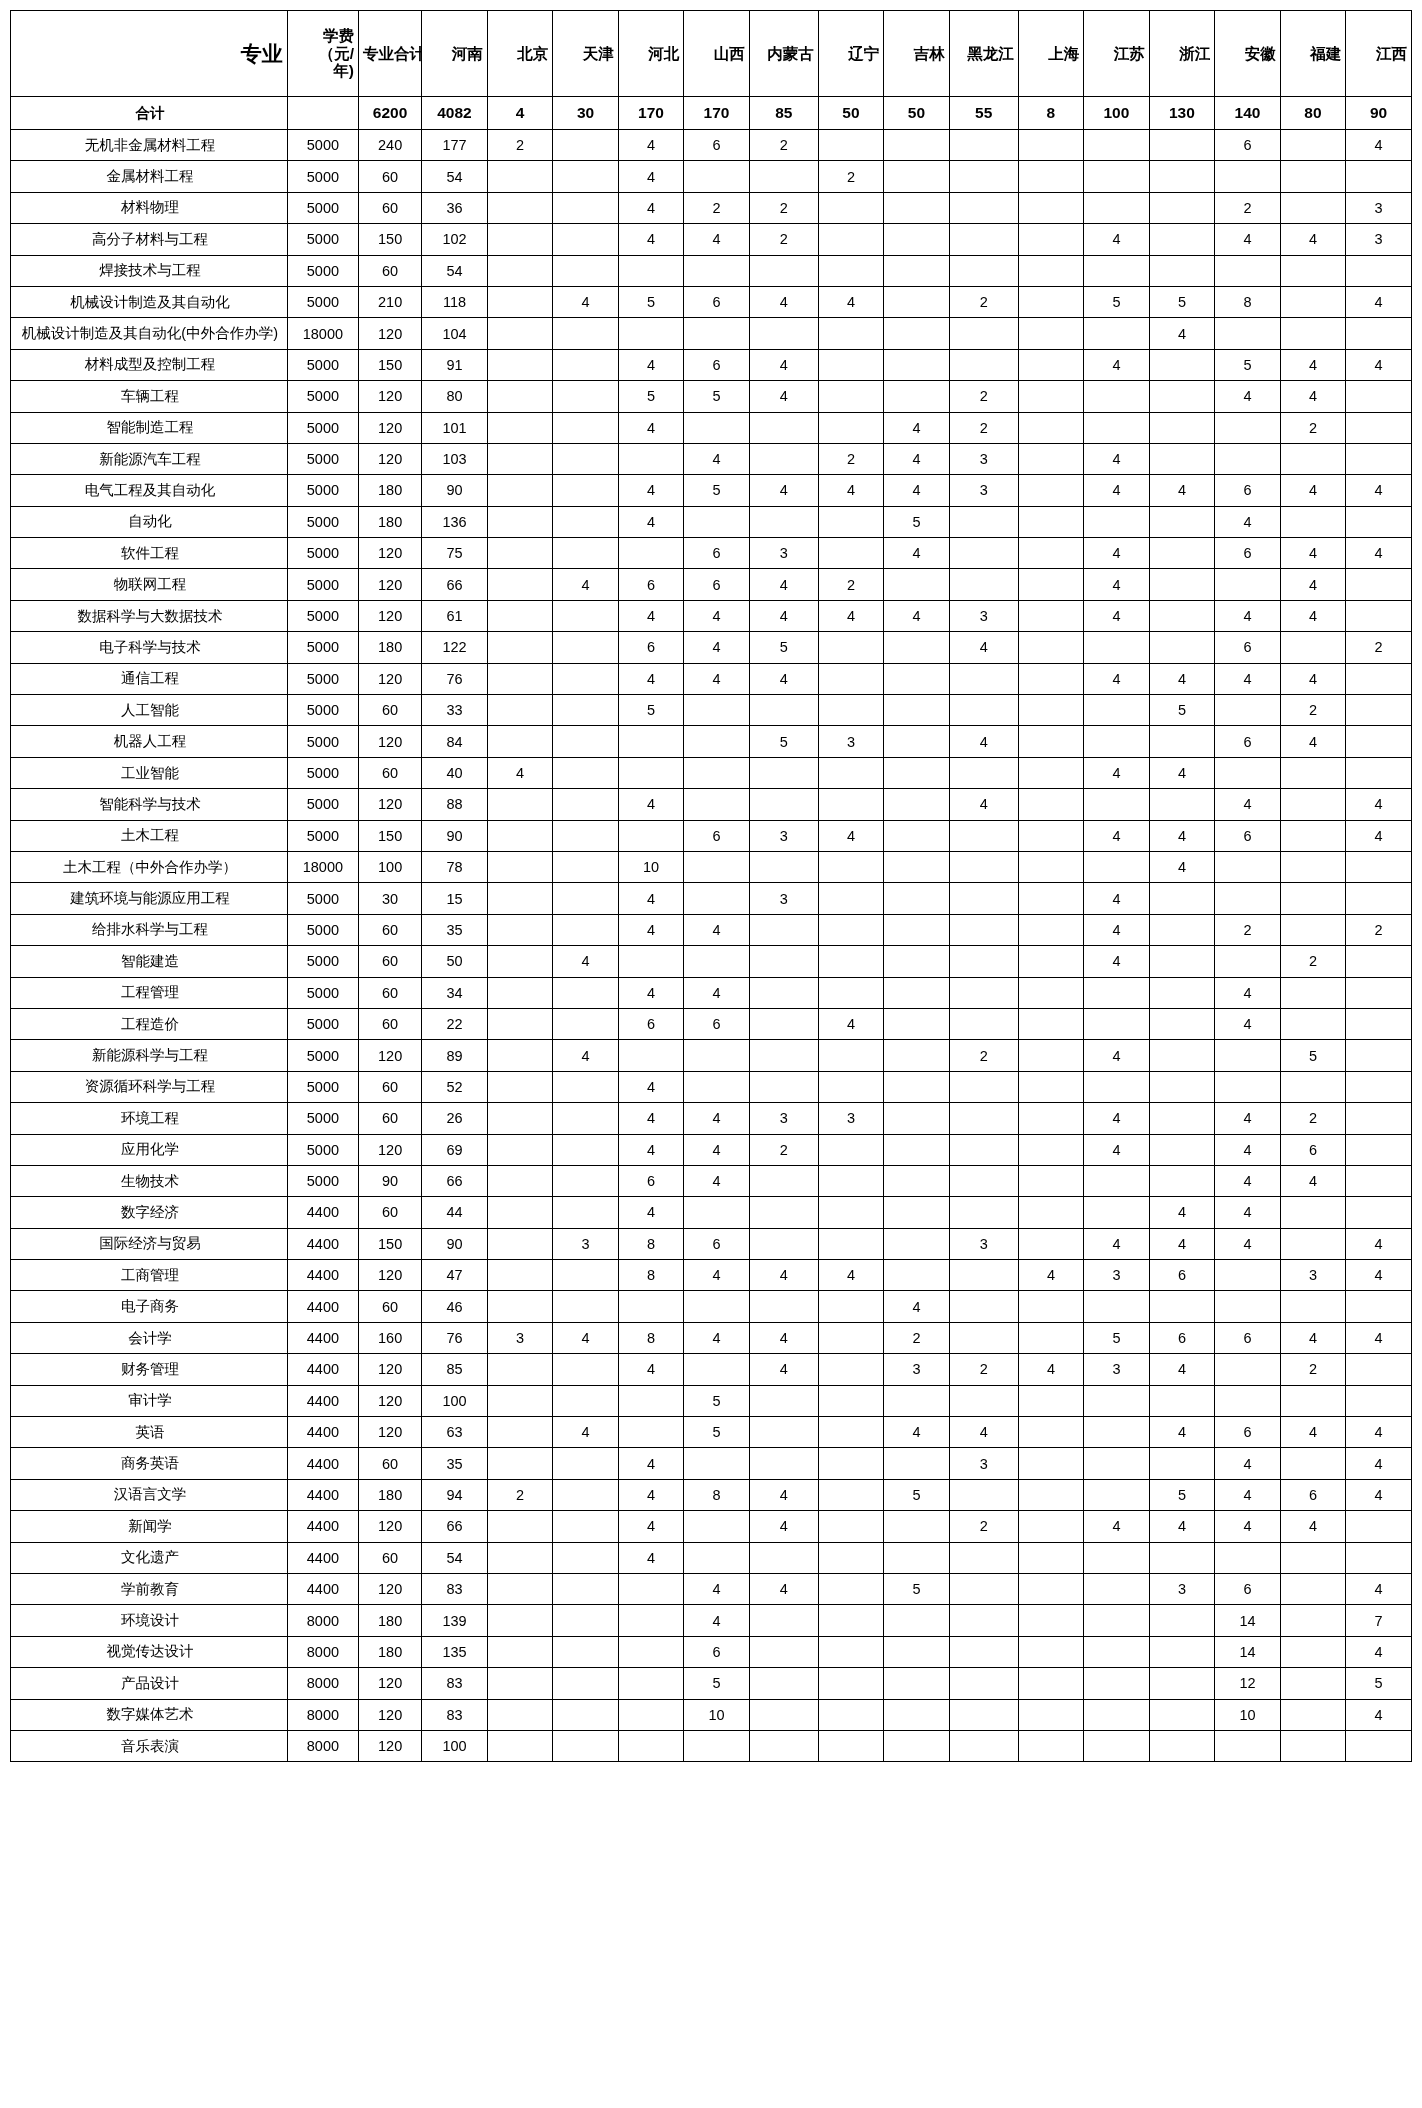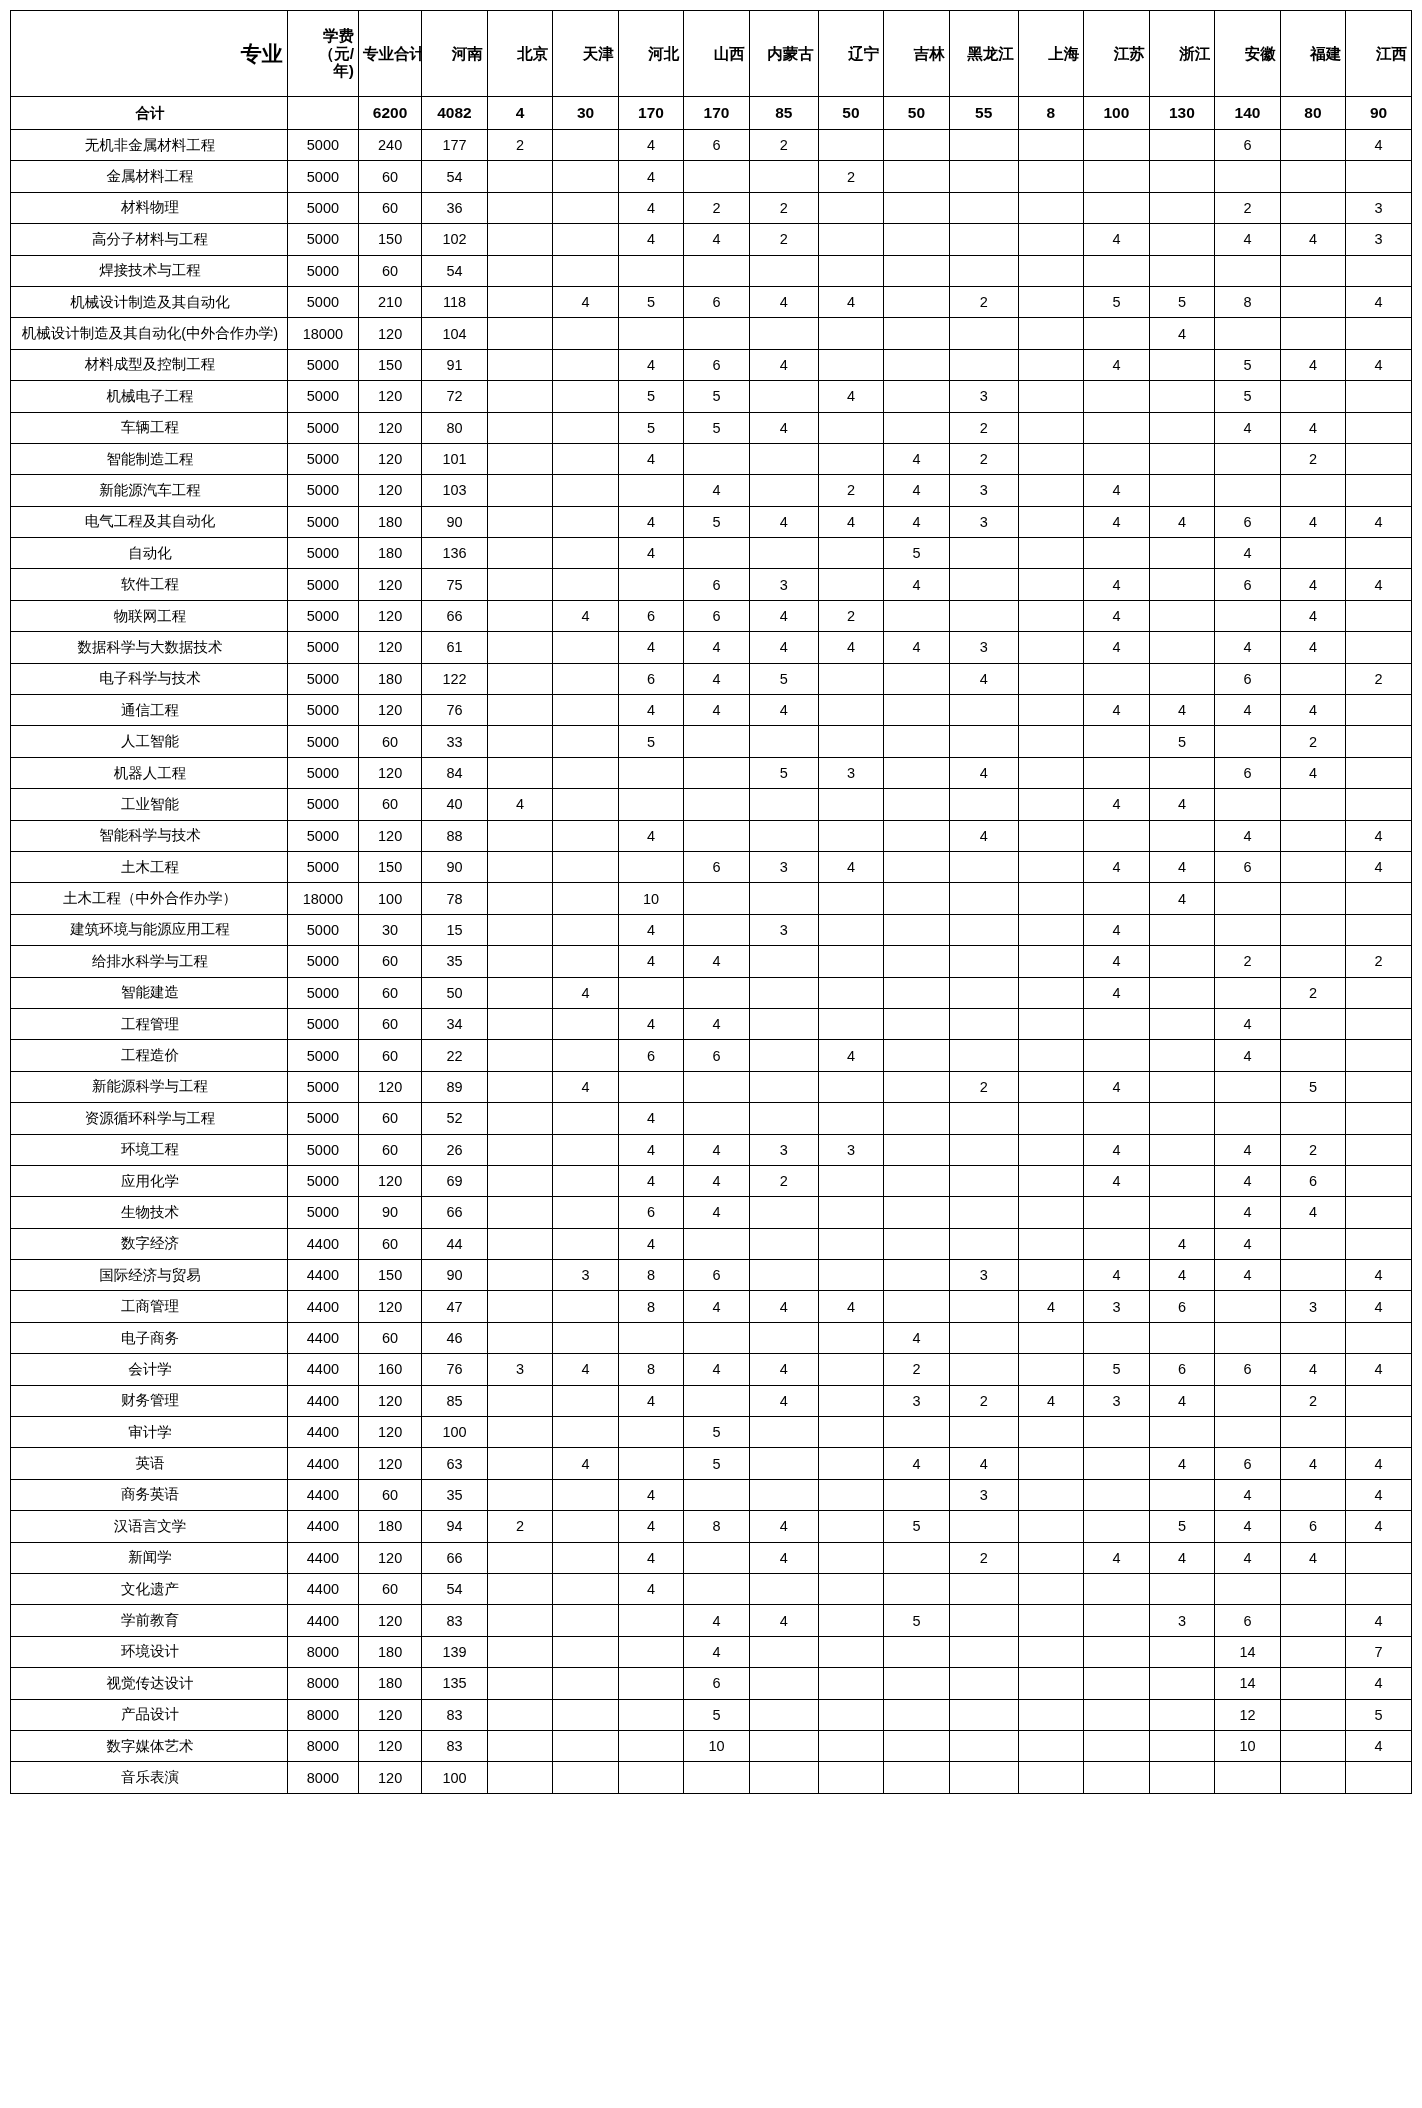--- a/index.html
+++ b/index.html
@@ -301,40 +301,20 @@
           <td class="empty"></td>
           <td class="empty"></td>
           <td class="empty"></td>
           <td>4</td>
           <td class="empty"></td>
           <td>5</td>
           <td>4</td>
           <td>4</td>
         </tr>
         <tr>
-          <td class="major-cell">机械电子工程</td>
-          <td>5000</td>
-          <td>120</td>
-          <td>72</td>
-          <td class="empty"></td>
-          <td class="empty"></td>
-          <td>5</td>
-          <td>5</td>
-          <td class="empty"></td>
-          <td>4</td>
-          <td class="empty"></td>
-          <td>3</td>
-          <td class="empty"></td>
-          <td class="empty"></td>
-          <td class="empty"></td>
-          <td>5</td>
-          <td class="empty"></td>
-          <td class="empty"></td>
-        </tr>
-        <tr>
           <td class="major-cell">车辆工程</td>
           <td>5000</td>
           <td>120</td>
           <td>80</td>
           <td class="empty"></td>
           <td class="empty"></td>
           <td>5</td>
           <td>5</td>
           <td>4</td>
           <td class="empty"></td>

